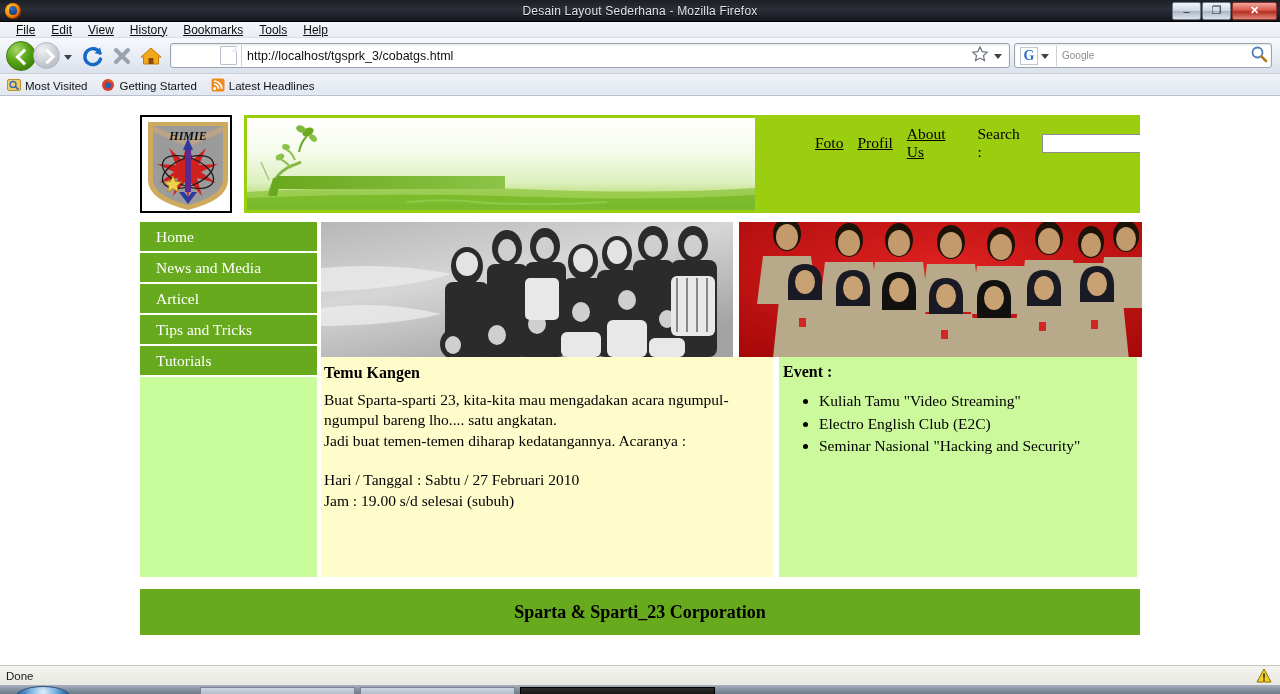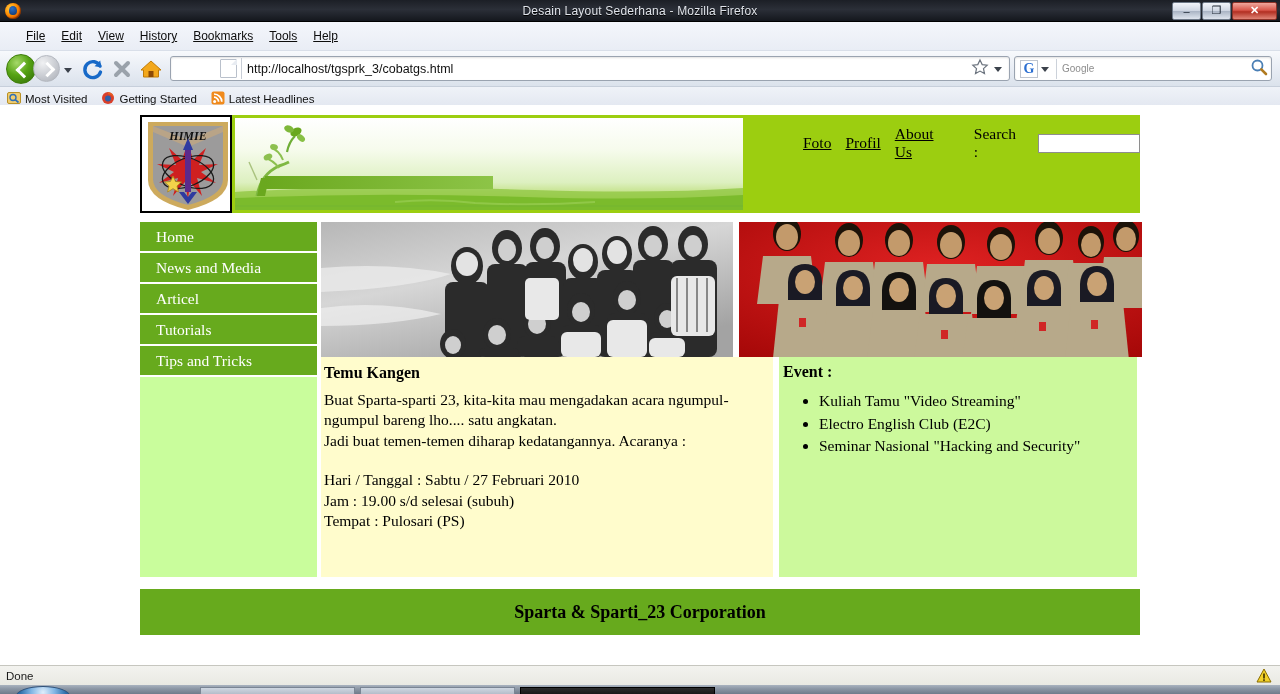--- a/index.html
+++ b/index.html
@@ -55,24 +55,24 @@
     font-size: 11px; color: #1b2430; font-family: "Liberation Sans", sans-serif;
   }
   .wbtn.close {
     width: 45px;
     border-color: #8d3228;
     background: linear-gradient(to bottom, #f0a79d 0%, #d9564a 45%, #b22f22 55%, #e08476 100%);
     color: #fff; font-weight: bold;
   }
 
   .menubar {
-    height: 29px;
+    height: 16px;
     background: linear-gradient(to bottom, #f4f6fb 0%, #e9edf5 100%);
     border-bottom: 1px solid #d9dfe9;
-    display: flex; align-items: center; padding-left: 18px;
+    display: flex; align-items: center; padding-left: 8px;
   }
   .menuitem {
     font-size: 12px; color: #0d0d0d; padding: 1px 8px;
     font-family: "Liberation Sans", sans-serif;
   }
   .menuitem u { text-decoration: underline; }
 
   .navbar {
     height: 36px;
     background: linear-gradient(to bottom, #f7f9fc 0%, #e6ebf3 60%, #dbe2ec 100%);
@@ -202,20 +202,21 @@
     overflow: hidden;
   }
   .shield {
     position: absolute; left: 4px; top: 3px; width: 84px; height: 92px;
   }
   .banner {
     flex: 1; height: 98px;
     background: #9cce10;
     position: relative; overflow: hidden;
     display: flex;
+    margin-left: 12px;
   }
   .banner-art {
     width: 508px; height: 92px; margin: 3px 0 0 3px;
     position: relative; overflow: hidden;
     background: linear-gradient(to bottom, #ffffff 0%, #f7fcef 30%, #e8f6cf 62%, #b8e07c 88%, #9ccb33 100%);
   }
   .banner-right {
     flex: 1; position: relative;
   }
   .nav-links {
@@ -524,22 +525,22 @@
           </div>
         </div>
       </div>
 
       <div class="site-body">
 
         <div class="sidebar">
           <div class="menu-item">Home</div>
           <div class="menu-item">News and Media</div>
           <div class="menu-item">Articel</div>
+          <div class="menu-item">Tips and Tricks</div>
           <div class="menu-item">Tutorials</div>
-          <div class="menu-item">Tips and Tricks</div>
         </div>
 
         <div class="content-col">
 
           <div class="photos">
             <div class="photo photo-left">
               <svg width="412" height="135" viewBox="0 0 412 135">
                 <defs>
                   <linearGradient id="sand" x1="0" y1="0" x2="0.6" y2="1">
                     <stop offset="0%" stop-color="#b7b7b7"></stop>
@@ -707,21 +708,20 @@
           </div>
 
           <div class="content-row">
             <div class="article">
               <h3>Temu Kangen</h3>
               <p>Buat Sparta-sparti 23, kita-kita mau mengadakan acara ngumpul-ngumpul bareng lho.... satu angkatan.</p>
               <p>Jadi buat temen-temen diharap kedatangannya. Acaranya :</p>
               <div class="gap"></div>
               <p>Hari / Tanggal : Sabtu / 27 Februari 2010</p>
               <p>Jam : 19.00 s/d selesai (subuh)</p>
-              <p>Tempat : Pulosari (PS)</p>
             </div>
 
             <div class="aside-spacer"></div>
 
             <div class="aside">
               <h3>Event :</h3>
               <ul>
                 <li>Kuliah Tamu "Video Streaming"</li>
                 <li>Electro English Club (E2C)</li>
                 <li>Seminar Nasional "Hacking and Security"</li>

